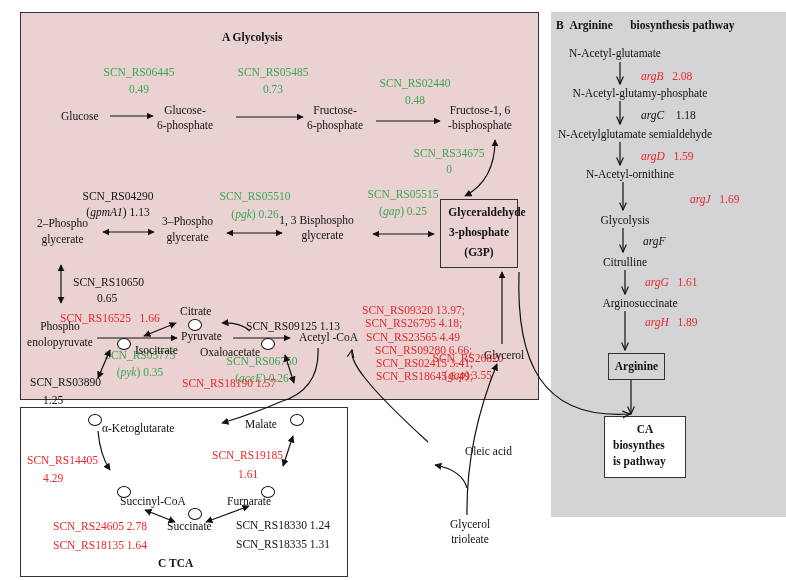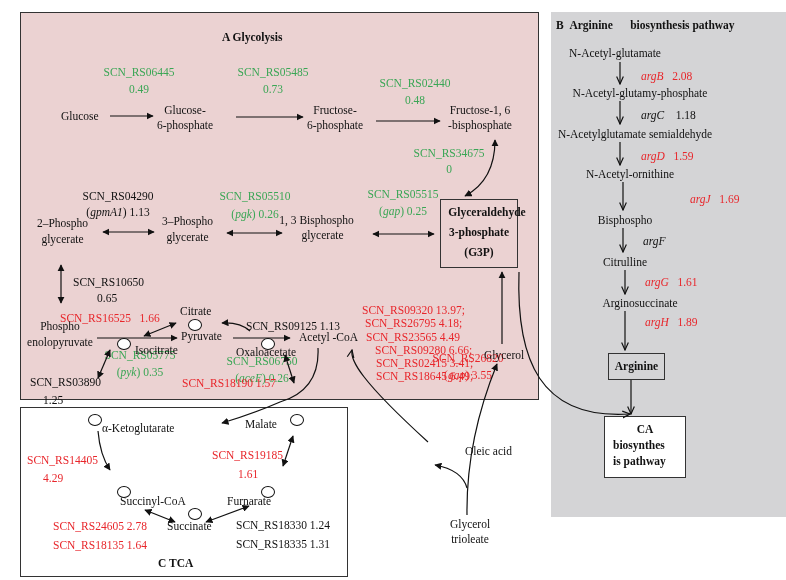--- a/index.html
+++ b/index.html
@@ -86,21 +86,21 @@
 
 <div class="t r c" style="left:428px;top:352px;width:80px;">SCN_RS26820</div>
 <div class="t r c" style="left:428px;top:369px;width:80px;">(<i>gap</i>) <span>3.55</span></div>
 
 <div class="t b" style="left:556px;top:19px;"><span>B</span>&nbsp;&nbsp;<span>Arginine</span>&nbsp;&nbsp;&nbsp;&nbsp;&nbsp;&nbsp;<span>biosynthesis pathway</span></div>
 
 <div class="t k c" style="left:560px;top:47px;width:110px;">N-Acetyl-glutamate</div>
 <div class="t k c" style="left:570px;top:87px;width:140px;">N-Acetyl-glutamy-phosphate</div>
 <div class="t k c" style="left:555px;top:128px;width:160px;">N-Acetylglutamate semialdehyde</div>
 <div class="t k c" style="left:580px;top:168px;width:100px;">N-Acetyl-ornithine</div>
-<div class="t k c" style="left:590px;top:214px;width:70px;">Bisphospho</div>
+<div class="t k c" style="left:590px;top:214px;width:70px;">Glycolysis</div>
 <div class="t k c" style="left:590px;top:256px;width:70px;">Citrulline</div>
 <div class="t k c" style="left:590px;top:297px;width:100px;">Arginosuccinate</div>
 
 <div class="box" style="left:608px;top:353px;width:57px;height:27px;"></div>
 <div class="t k b c" style="left:608px;top:360px;width:57px;">Arginine</div>
 
 <div class="t r" style="left:641px;top:70px;"><i>argB</i>&nbsp;&nbsp;&nbsp;<span>2.08</span></div>
 <div class="t k" style="left:641px;top:109px;"><i>argC</i>&nbsp;&nbsp;&nbsp;&nbsp;<span>1.18</span></div>
 <div class="t r" style="left:641px;top:150px;"><i>argD</i>&nbsp;&nbsp;&nbsp;<span>1.59</span></div>
 <div class="t r" style="left:645px;top:193px;margin-left:45px;"><i>argJ</i>&nbsp;&nbsp;&nbsp;<span>1.69</span></div>
@@ -110,21 +110,21 @@
 
 <div class="box" style="left:604px;top:416px;width:82px;height:62px;background:#fff;"></div>
 <div class="t k b c" style="left:604px;top:423px;width:82px;">CA</div>
 <div class="t k b" style="left:613px;top:439px;">biosynthes</div>
 <div class="t k b" style="left:613px;top:455px;">is pathway</div>
 
 <div class="t b" style="left:158px;top:557px;">C    TCA</div>
 
 <div class="t k" style="left:180px;top:305px;">Citrate</div>
 <div class="t k" style="left:135px;top:344px;">Isocitrate</div>
-<div class="t k" style="left:200px;top:346px;margin-left:36px;">Oxaloacetate</div>
+<div class="t k" style="left:200px;top:346px;">Oxaloacetate</div>
 <div class="t k" style="left:102px;top:422px;font-family:Liberation Serif, serif;">α-Ketoglutarate</div>
 <div class="t k" style="left:245px;top:418px;">Malate</div>
 <div class="t k" style="left:120px;top:495px;">Succinyl-CoA</div>
 <div class="t k" style="left:227px;top:495px;">Furnarate</div>
 <div class="t k" style="left:167px;top:520px;">Succinate</div>
 
 <div class="circ" style="left:188px;top:319px;"></div>
 <div class="circ" style="left:117px;top:338px;"></div>
 <div class="circ" style="left:261px;top:338px;"></div>
 <div class="circ" style="left:88px;top:414px;"></div>

